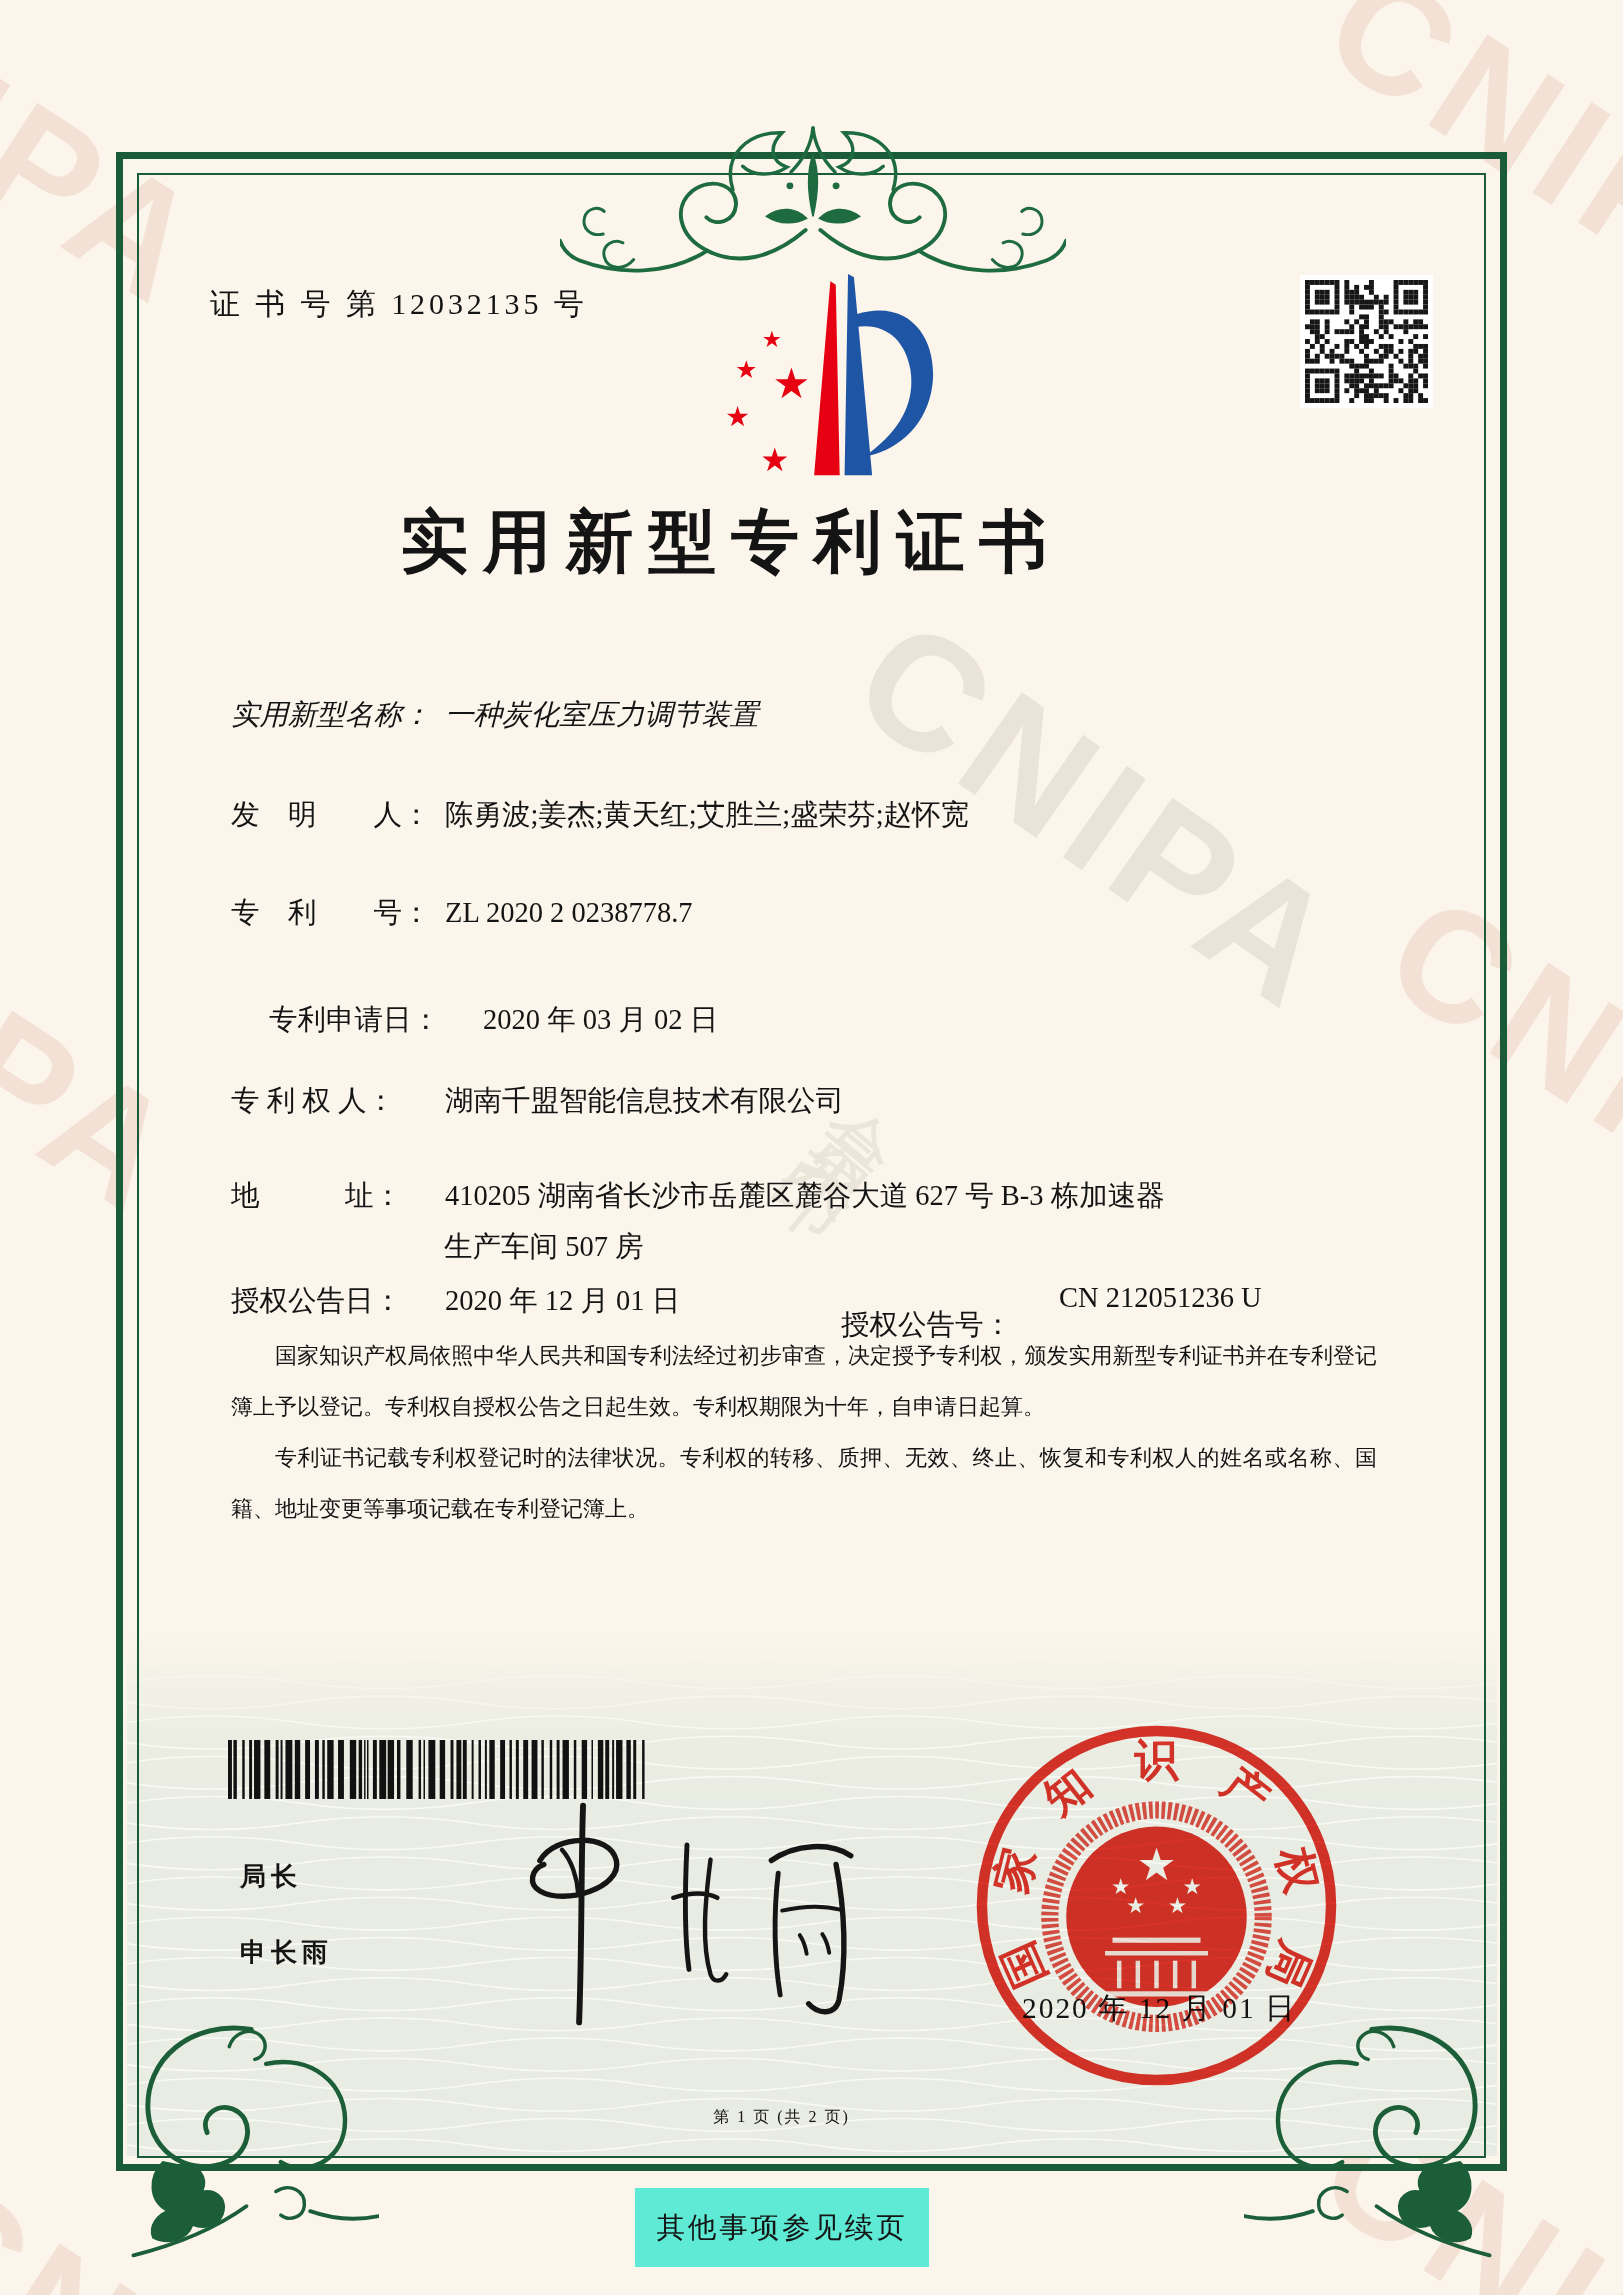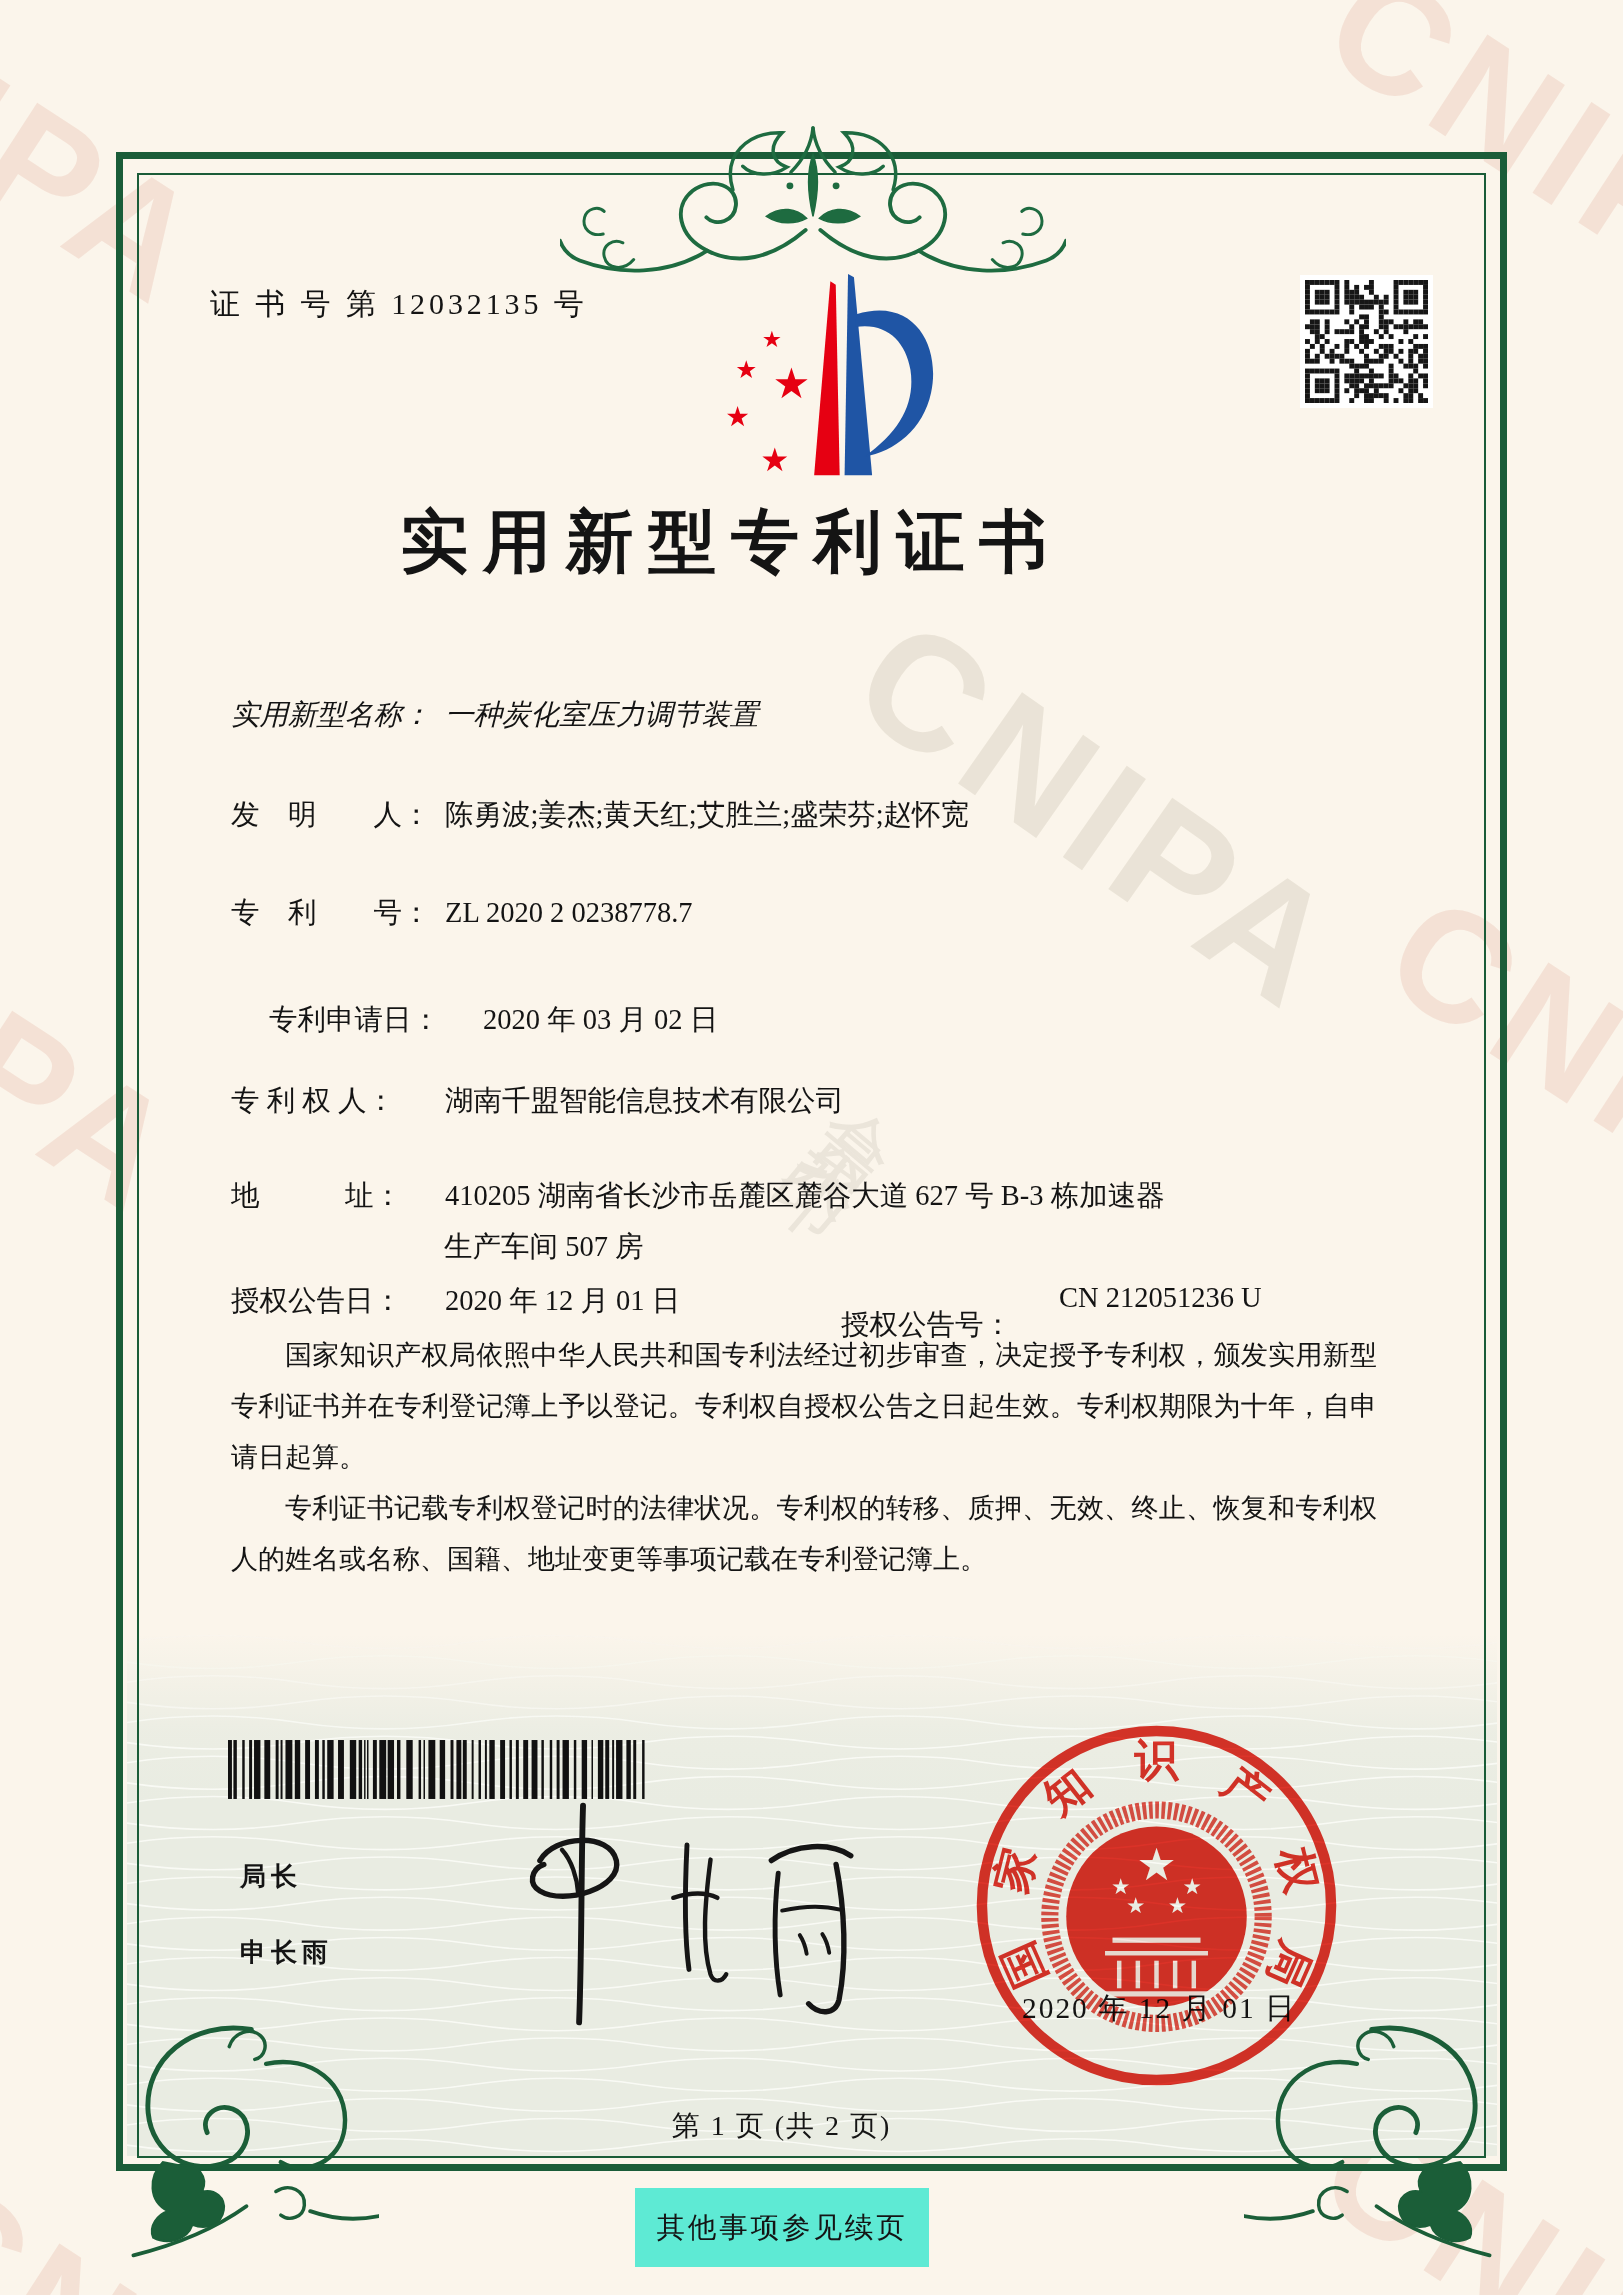--- a/index.html
+++ b/index.html
@@ -50,35 +50,35 @@
   .doc-title{
     position:absolute;left:0;top:497px;width:1462px;
     text-align:center;font-size:68px;font-weight:bold;letter-spacing:14.7px;z-index:6;
   }
   
   .row{position:absolute;left:231px;width:1202px;font-size:28.5px;z-index:6;white-space:nowrap;}
   .row .lbl{display:inline-block;width:214px;}
   .g2l{position:absolute;left:610px;margin-top:24px;}
   .g2v{position:absolute;left:828px;}
   
-  .legal{position:absolute;left:231px;top:1330px;width:1146px;font-size:27px;line-height:51px;text-align:justify;z-index:6;}
+  .legal{position:absolute;left:231px;top:1330px;width:1146px;font-size:22px;line-height:51px;text-align:justify;z-index:6;}
   .legal p{margin:0;text-indent:2em;}
   
   .barcode{position:absolute;left:228px;top:1740px;width:420px;height:59px;z-index:6;}
   .barcode rect{fill:#111;}
   .director{position:absolute;left:240px;font-family:"Liberation Sans", sans-serif;font-weight:bold;font-size:26px;letter-spacing:4.9px;z-index:6;}
   .signature{position:absolute;left:481px;top:1787px;width:412px;height:255px;z-index:6;}
   .signature path{fill:none;stroke:#151515;stroke-linecap:round;stroke-linejoin:round;}
   
   .seal-date{position:absolute;left:1022px;top:1989px;font-size:29.4px;letter-spacing:2px;z-index:6;}
   .seal{position:absolute;left:970px;top:1719px;width:373px;height:373px;z-index:7;mix-blend-mode:multiply;opacity:.93;}
   .seal text{font-family:"Liberation Serif", serif;}
   .seal .ring-text text{font-size:118px;font-weight:bold;fill:#e1251b;text-anchor:middle;}
   
-  .page-footer{position:absolute;left:0;top:2107px;width:1563px;text-align:center;font-size:28px;letter-spacing:2px;z-index:6;}
+  .page-footer{position:absolute;left:0;top:2107px;width:1563px;text-align:center;font-size:16px;letter-spacing:2px;z-index:6;}
   .cont-box{
     position:absolute;left:635px;top:2188px;width:294px;height:79px;
     background:#5eead4;z-index:6;
     display:flex;align-items:center;justify-content:center;
     font-size:28.5px;letter-spacing:2.9px;
   }
 </style>
 </head>
 <body>
 

